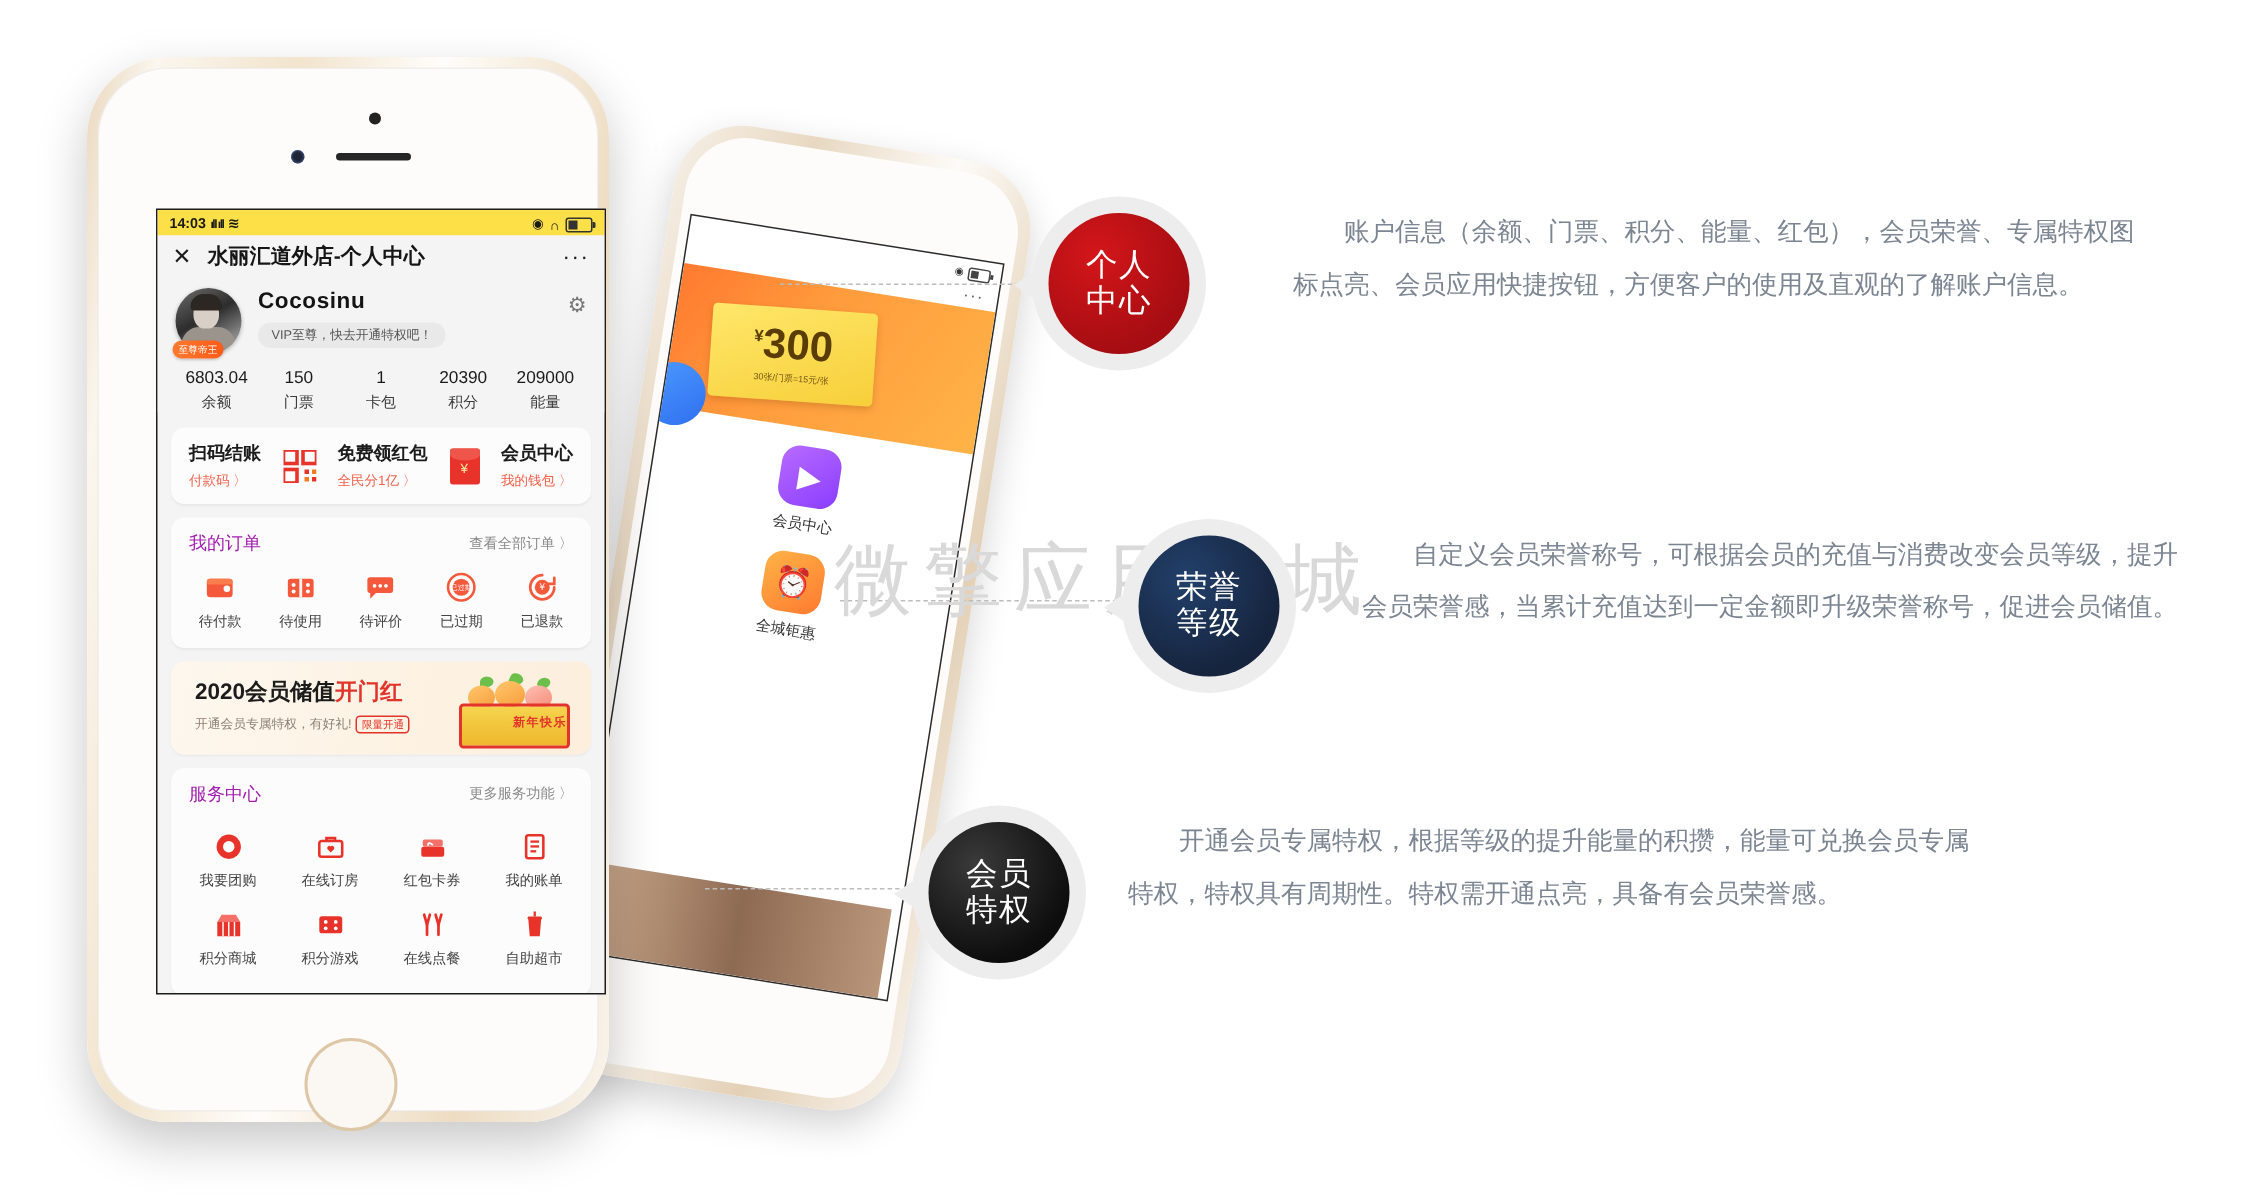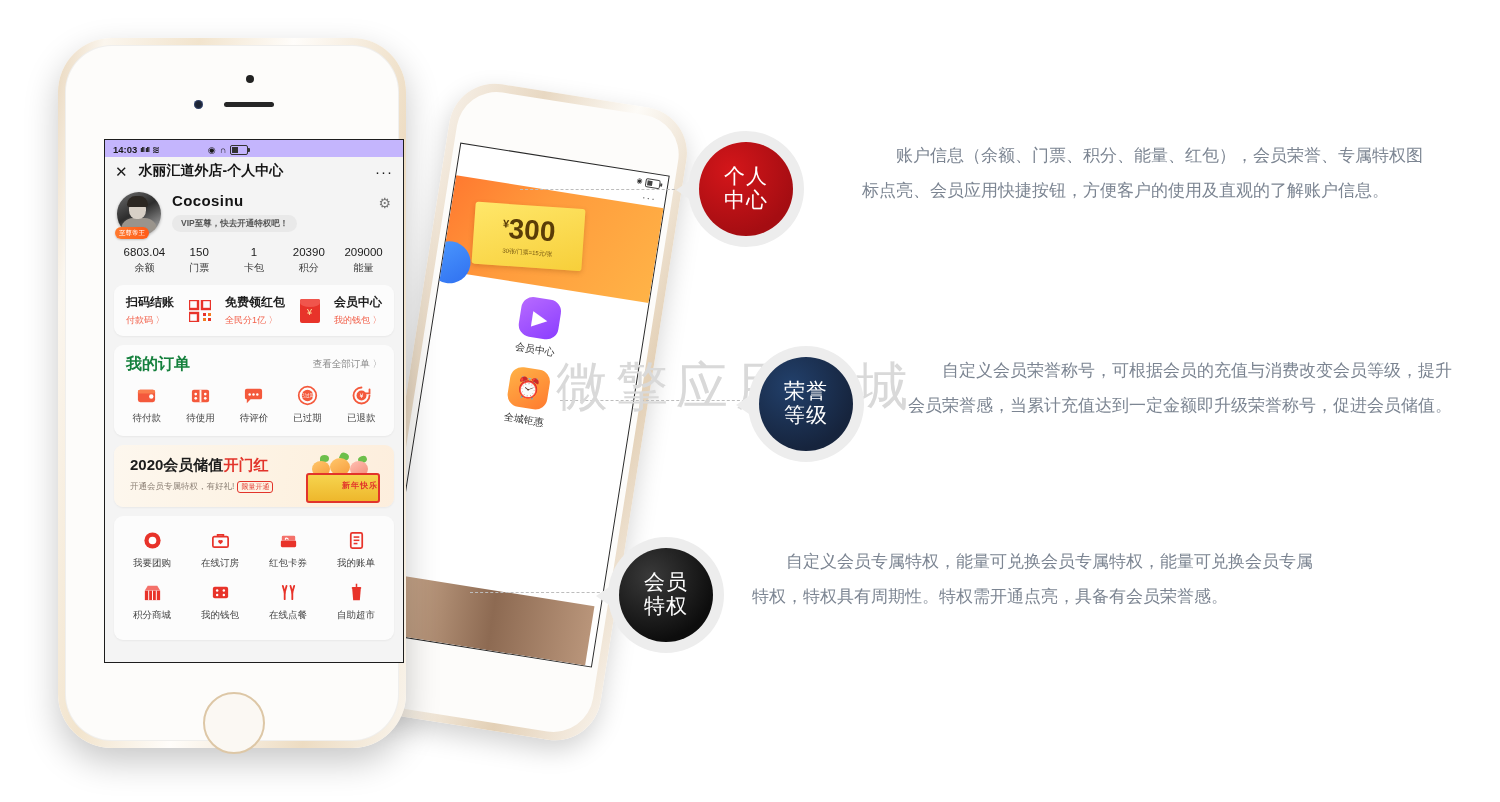--- a/index.html
+++ b/index.html
@@ -95,22 +95,22 @@
   .notch-spk{position:absolute;left:158px;top:56px;width:50px;height:5px;border-radius:3px;background:#262626;}
   .home-btn{position:absolute;left:50%;top:646px;margin-left:-29px;width:58px;height:58px;
             border-radius:50%;background:#fbf8f3;border:2px solid #ddc7a6;}
 
   
   .screen{
     position:absolute;left:38px;top:93px;width:298px;height:522px;
     background:#f4f4f4;border:1px solid #1d1d1d;overflow:hidden;
     font-size:11px;color:#333;
   }
-  .statusbar{display:flex;align-items:center;
-             padding:4px 8px 2px 8px;font-size:9.5px;color:#1a1a1a;background:#c4b5fd;gap:48px;}
+  .statusbar{display:flex;align-items:center;justify-content:space-between;
+             padding:4px 8px 2px 8px;font-size:9.5px;color:#1a1a1a;background:#fde047;gap:48px;}
   .sb-left{display:flex;align-items:center;gap:3px;font-weight:bold;}
   .sig{display:inline-block;letter-spacing:-1px;font-size:8px;}
   .sb-right{display:flex;align-items:center;gap:4px;font-size:9px;}
   .bat{width:16px;height:8px;border:1px solid #333;border-radius:2px;position:relative;display:inline-block;}
   .bat:after{content:"";position:absolute;right:-3px;top:2px;width:2px;height:4px;background:#333;border-radius:0 1px 1px 0;}
   .bat i{position:absolute;left:1px;top:1px;bottom:1px;width:6px;background:#333;}
 
   .navbar{display:flex;align-items:center;padding:5px 10px 8px 10px;background:#f4f4f4;}
   .nav-close{font-size:15px;color:#1b1b1b;line-height:1;cursor:pointer;}
   .nav-title{font-size:14px;font-weight:bold;color:#161616;margin-left:11px;}
@@ -125,42 +125,42 @@
   .avatar .face{position:absolute;left:12px;top:7px;width:17px;height:20px;border-radius:48% 48% 44% 44%;
                 background:#d8d0c6;}
   .avatar .hair{position:absolute;left:10px;top:4px;width:21px;height:11px;border-radius:10px 10px 3px 3px;background:#2c2722;}
   .avatar .torso{position:absolute;left:4px;top:26px;width:36px;height:20px;border-radius:12px 12px 0 0;background:#9a948c;}
   .badge-king{position:absolute;left:-2px;bottom:-3px;background:linear-gradient(90deg,#ff7a2f,#ff5a17);
               color:#fff;font-size:6.5px;padding:1.5px 4px;border-radius:7px;white-space:nowrap;
               box-shadow:0 1px 2px rgba(0,0,0,.2);}
   .pinfo{margin-left:11px;flex:1;min-width:0;}
   .uname{font-size:15px;font-weight:bold;color:#141414;letter-spacing:.4px;}
   .viptag{display:inline-block;margin-top:6px;background:#e9e9e9;border-radius:10px;
-          padding:2.5px 9px;font-size:8.5px;color:#555;font-weight:bold;}
+          padding:2.5px 9px;font-size:8.5px;color:#555;}
   .gear{margin-left:auto;font-size:14px;color:#777;align-self:flex-start;margin-top:3px;}
 
   .stats{display:flex;margin:10px 0 10px 0;}
   .stat{flex:1;text-align:center;}
   .stat .v{font-size:11.5px;color:#1a1a1a;}
   .stat .k{font-size:10px;color:#3a3a3a;margin-top:3px;}
 
   .card{background:#fcfcfc;border-radius:9px;margin:0 9px 9px 9px;
         box-shadow:0 1px 2px rgba(0,0,0,.05);}
   .quick{display:flex;align-items:center;justify-content:space-between;padding:9px 12px;}
   .qitem{display:flex;flex-direction:column;}
   .qitem .t{font-size:12px;font-weight:bold;color:#1c1c1c;}
   .qitem .s{font-size:9px;color:#f2604a;margin-top:3px;}
   .qr{width:22px;height:22px;display:block;}
   .redpkt{width:20px;height:24px;background:#e8332a;border-radius:2px;position:relative;}
   .redpkt:before{content:"";position:absolute;left:0;right:0;top:0;height:8px;
                  background:#f0554c;border-radius:2px 2px 50% 50%;}
   .redpkt span{position:absolute;left:0;right:0;top:8px;text-align:center;color:#ffe8a3;font-size:9px;}
 
   .sec-head{display:flex;align-items:center;justify-content:space-between;padding:9px 12px 2px 12px;}
-  .sec-head .t{font-size:16px;font-weight:bold;color:#15803d;}
+  .sec-head .t{font-size:12px;font-weight:normal;color:#a21caf;}
   .sec-head .m{font-size:9.5px;color:#8a8a8a;text-align:right;}
 
   .orders{display:flex;padding:8px 6px 11px 6px;}
   .ord{flex:1;display:flex;flex-direction:column;align-items:center;}
   .ord .lbl{font-size:9.5px;color:#444;margin-top:6px;}
   .oic{width:21px;height:21px;position:relative;}
 
   .banner{margin:0 9px 9px 9px;height:62px;border-radius:9px;overflow:hidden;
           background:linear-gradient(100deg,#fdf7ee 0%,#fdf2e2 60%,#fdeedd 100%);
           position:relative;box-shadow:0 1px 2px rgba(0,0,0,.05);}
@@ -409,20 +409,24 @@
             <div class="bn-pig" style="left:14px;top:10px;width:18px;height:16px;"></div>
             <div class="bn-pig" style="left:32px;top:7px;width:20px;height:18px;"></div>
             <div class="bn-pig" style="left:52px;top:10px;width:18px;height:16px;background:linear-gradient(150deg,#ffc0b2,#f38a78);"></div>
             <div class="bn-box">
                 <span>新年快乐</span>
               </div>
           </div>
         </div>
 
         <div class="card">
+          <div class="sec-head">
+            <span class="t">服务中心</span>
+            <span class="m">更多服务功能 〉</span>
+          </div>
           <div class="svc">
             <div class="cell">
               <svg class="sic" viewBox="0 0 22 22">
                 <circle cx="11" cy="11" r="8.5" fill="#e8332a"></circle>
                   <circle cx="11" cy="11" r="4" fill="#fff"></circle>
               </svg>
               <div class="lbl">我要团购</div>
             </div>
             <div class="cell">
               <svg class="sic" viewBox="0 0 22 22">
@@ -458,21 +462,21 @@
               <div class="lbl">积分商城</div>
             </div>
             <div class="cell">
               <svg class="sic" viewBox="0 0 22 22">
                 <rect x="3" y="5" width="16" height="12" rx="2" fill="#e8332a"></rect>
                 <circle cx="7.5" cy="9" r="1.3" fill="#fff"></circle>
                   <circle cx="14.5" cy="9" r="1.3" fill="#fff"></circle>
                 <circle cx="7.5" cy="13.5" r="1.3" fill="#fff"></circle>
                   <circle cx="14.5" cy="13.5" r="1.3" fill="#fff"></circle>
               </svg>
-              <div class="lbl">我的钱包</div>
+              <div class="lbl">积分游戏</div>
             </div>
             <div class="cell">
               <svg class="sic" viewBox="0 0 22 22">
                 <path d="M5 4l2 7 2-7M13 4l2 7 2-7" fill="none" stroke="#e8332a" stroke-width="1.9" stroke-linecap="round"></path>
                 <path d="M7 11v7M15 11v7" stroke="#e8332a" stroke-width="1.9" stroke-linecap="round"></path>
               </svg>
               <div class="lbl">在线点餐</div>
             </div>
             <div class="cell">
               <svg class="sic" viewBox="0 0 22 22">
@@ -510,15 +514,15 @@
   <div class="para" style="left:908px;top:353px;width:544px;">自定义会员荣誉称号，可根据会员的充值与消费改变会员等级，提升会员荣誉感，当累计充值达到一定金额即升级荣誉称号，促进会员储值。</div>
 
   <div class="callout" style="left:608px;top:537px;">
     <div class="bubble">
       <div class="disc black">
         <span>会员</span>
         <span>特权</span>
       </div>
     </div>
   </div>
-  <div class="para" style="left:752px;top:544px;width:566px;">自定义会员专属特权，能量可兑换会员专属特权，能量可兑换会员专属特权，特权具有周期性。特权需开通点亮，具备有会员荣誉感。</div>
+  <div class="para" style="left:752px;top:544px;width:566px;">开通会员专属特权，根据等级的提升能量的积攒，能量可兑换会员专属特权，特权具有周期性。特权需开通点亮，具备有会员荣誉感。</div>
 
 </div>
 
 </body></html>

